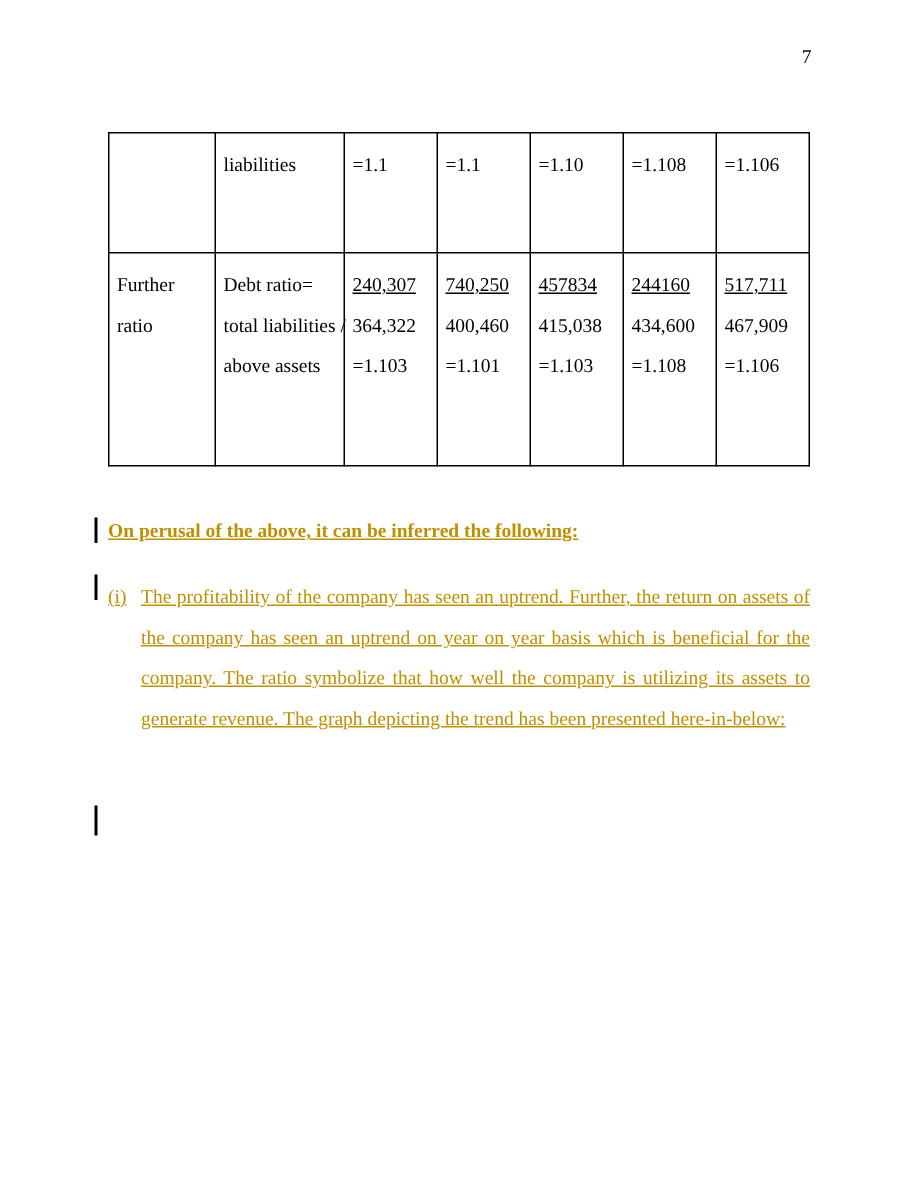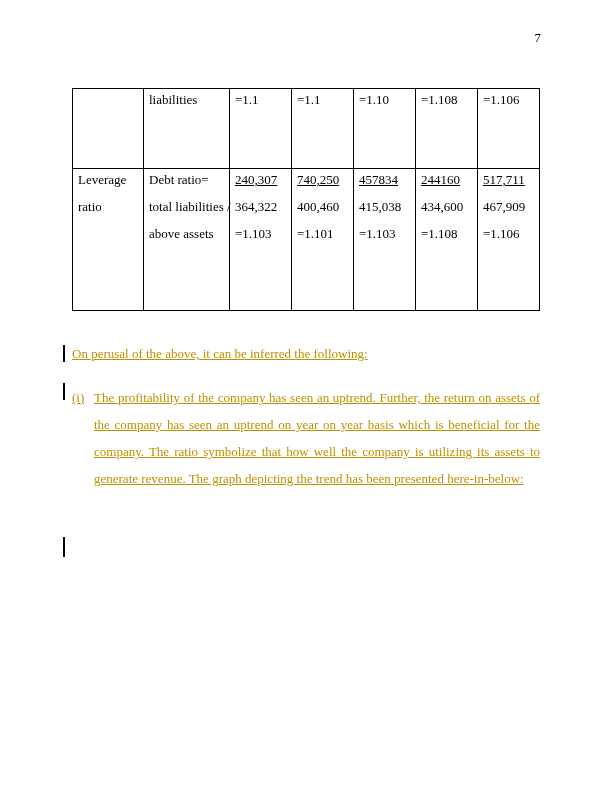--- a/index.html
+++ b/index.html
@@ -22,41 +22,42 @@
   table.ratios {
     position:absolute;
     left:72px; top:88px;
     border-collapse:collapse;
     table-layout:fixed;
     width:468px;
   }
   table.ratios td {
     border:1px solid #000;
     vertical-align:top;
-    padding:3px 4px 0 5px;
+    padding:13px 4px 0 5px;
     font-size:13px;
   }
   tr.row-liab { height:80px; }
   tr.row-lev  { height:142px; }
   .tline { height:27px; line-height:15px; white-space:nowrap; }
   .u { text-decoration:underline; }
   
   .body-block {
     position:absolute;
     left:72px; top:346px;
     width:468px;
   }
   .ins {
     color:#BF9000;
     text-decoration:underline;
   }
   .intro-line {
     margin:0;
     line-height:16px;
     font-size:13px;
+    font-weight:bold;
   }
   .heading-line {
     margin:22px 0 0 0;
     line-height:16px;
     font-size:13px;
     font-weight:bold;
   }
   .list-para {
     position:relative;
     margin:22px 0 0 0;
@@ -115,21 +116,21 @@
       </td>
       <td>
         <div class="tline">=1.108</div>
       </td>
       <td>
         <div class="tline">=1.106</div>
       </td>
     </tr>
     <tr class="row-lev">
       <td>
-        <div class="tline">Leverage</div>
+        <div class="tline">Further</div>
         <div class="tline">ratio</div>
       </td>
       <td>
         <div class="tline">Debt ratio=</div>
         <div class="tline">total liabilities /</div>
         <div class="tline">above assets</div>
       </td>
       <td>
         <div class="tline u">240,307</div>
         <div class="tline">364,322</div>

